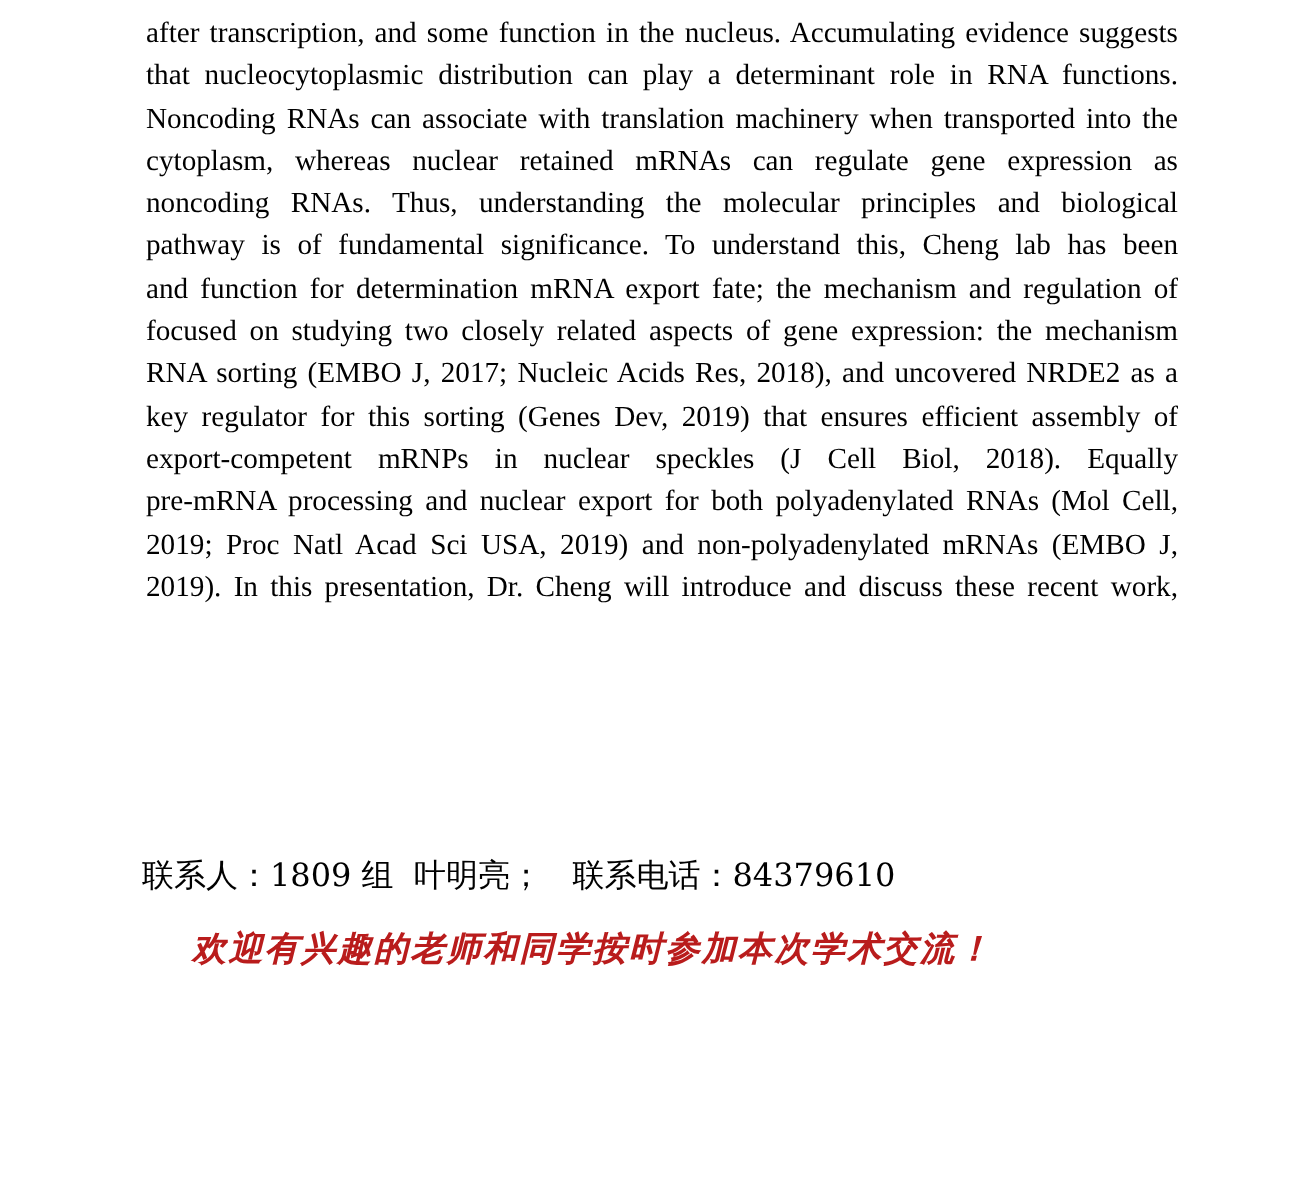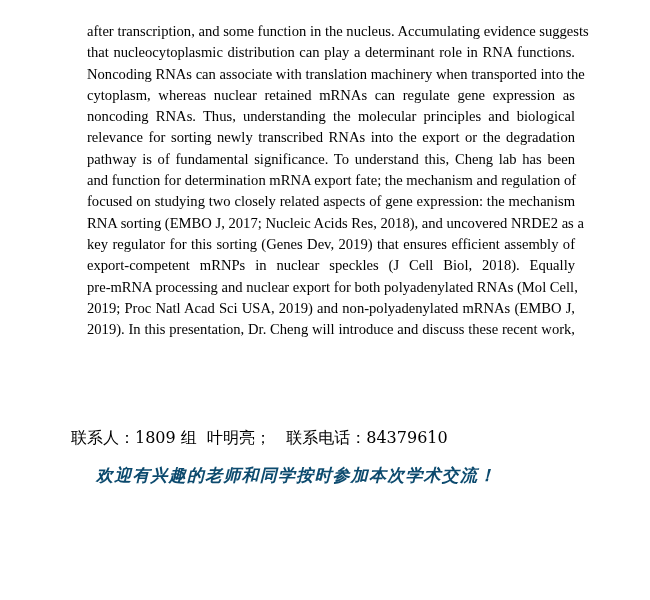--- a/index.html
+++ b/index.html
@@ -15,21 +15,21 @@
       font-family: "Liberation Serif", "DejaVu Serif", serif;
       color: #000000;
     }
     .page {
       position: absolute;
       left: 71px;
       top: 5px;
       width: 520px;
     }
     .abstract {
-      margin: 16px;
+      margin: 2px;
       font-size: 14.6px;
       line-height: 21.3px;
       text-align: justify;
       word-spacing: 0px;
     }
     .abstract .line {
       display: block;
       text-align: justify;
       text-align-last: justify;
       white-space: nowrap;
@@ -63,28 +63,27 @@
 </head>
 <body>
 
 <div class="page">
   <div class="abstract">
     <span class="line">after transcription, and some function in the nucleus. Accumulating evidence suggests</span>
     <span class="line">that nucleocytoplasmic distribution can play a determinant role in RNA functions.</span>
     <span class="line">Noncoding RNAs can associate with translation machinery when transported into the</span>
     <span class="line">cytoplasm, whereas nuclear retained mRNAs can regulate gene expression as</span>
     <span class="line">noncoding RNAs.  Thus, understanding the molecular principles and biological</span>
-    <span class="line">relevance for sorting newly transcribed RNAs into the export or the degradation</span>
     <span class="line">pathway is of fundamental significance.  To understand this, Cheng lab has been</span>
     <span class="line">and function for determination mRNA export fate; the mechanism and regulation of</span>
     <span class="line">focused on studying two closely related aspects of gene expression: the mechanism</span>
     <span class="line">RNA sorting (EMBO J, 2017; Nucleic Acids Res, 2018), and uncovered NRDE2 as a</span>
     <span class="line">key regulator for this sorting (Genes Dev, 2019) that ensures efficient assembly of</span>
     <span class="line">export-competent mRNPs in nuclear speckles (J Cell Biol, 2018).   Equally</span>
     <span class="line">pre-mRNA processing and nuclear export for both polyadenylated RNAs (Mol Cell,</span>
     <span class="line">2019; Proc Natl Acad Sci USA, 2019) and non-polyadenylated mRNAs (EMBO J,</span>
     <span class="line">2019).   In this presentation, Dr. Cheng will introduce and discuss these recent work,</span>
   </div>
 </div>
 
 <div class="contact">联系人：1809 组  叶明亮；   联系电话：84379610</div>
 
-<div class="welcome" style="color: #0c4a6e;">欢迎有兴趣的老师和同学按时参加本次学术交流！</div>
+<div class="welcome" style="color: #b91c1c;">欢迎有兴趣的老师和同学按时参加本次学术交流！</div>
 
 </body></html>

